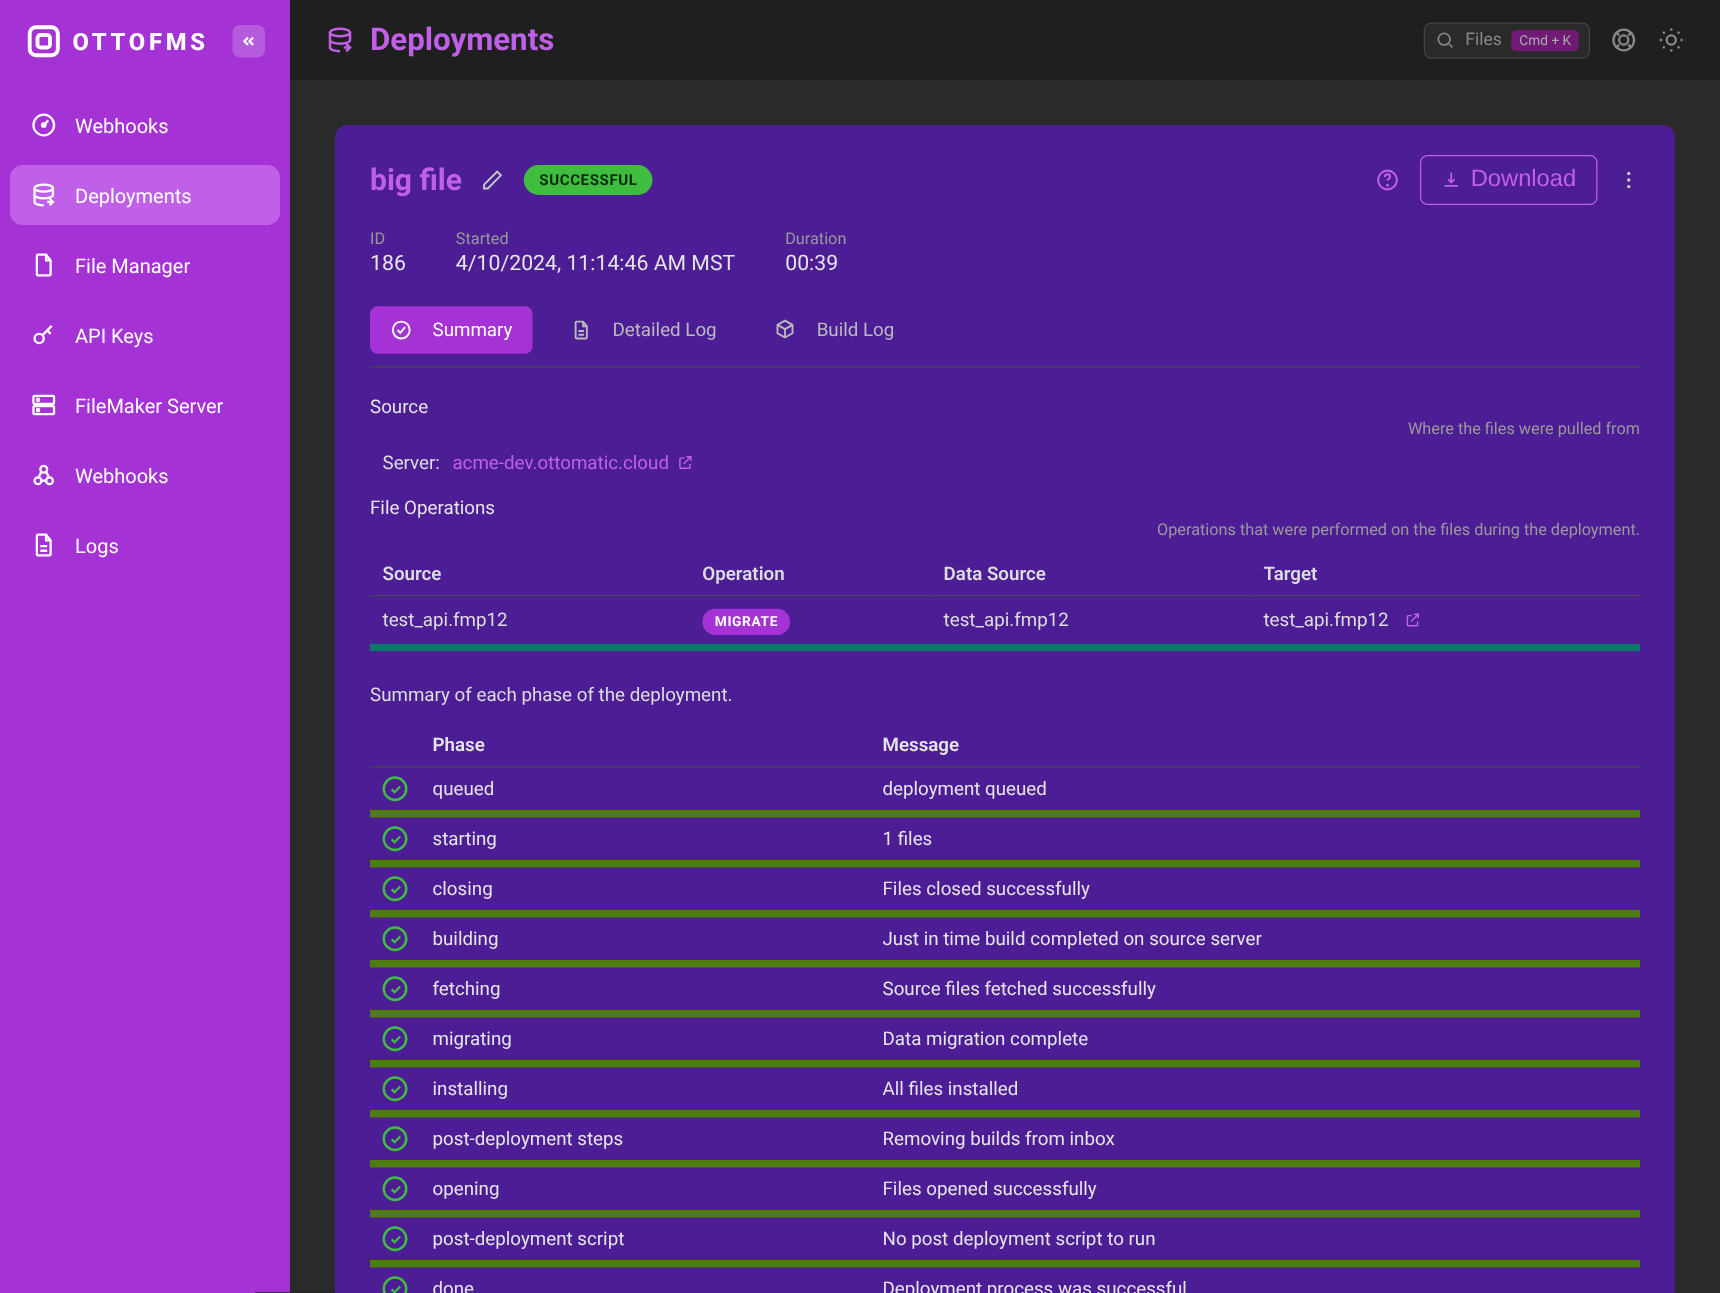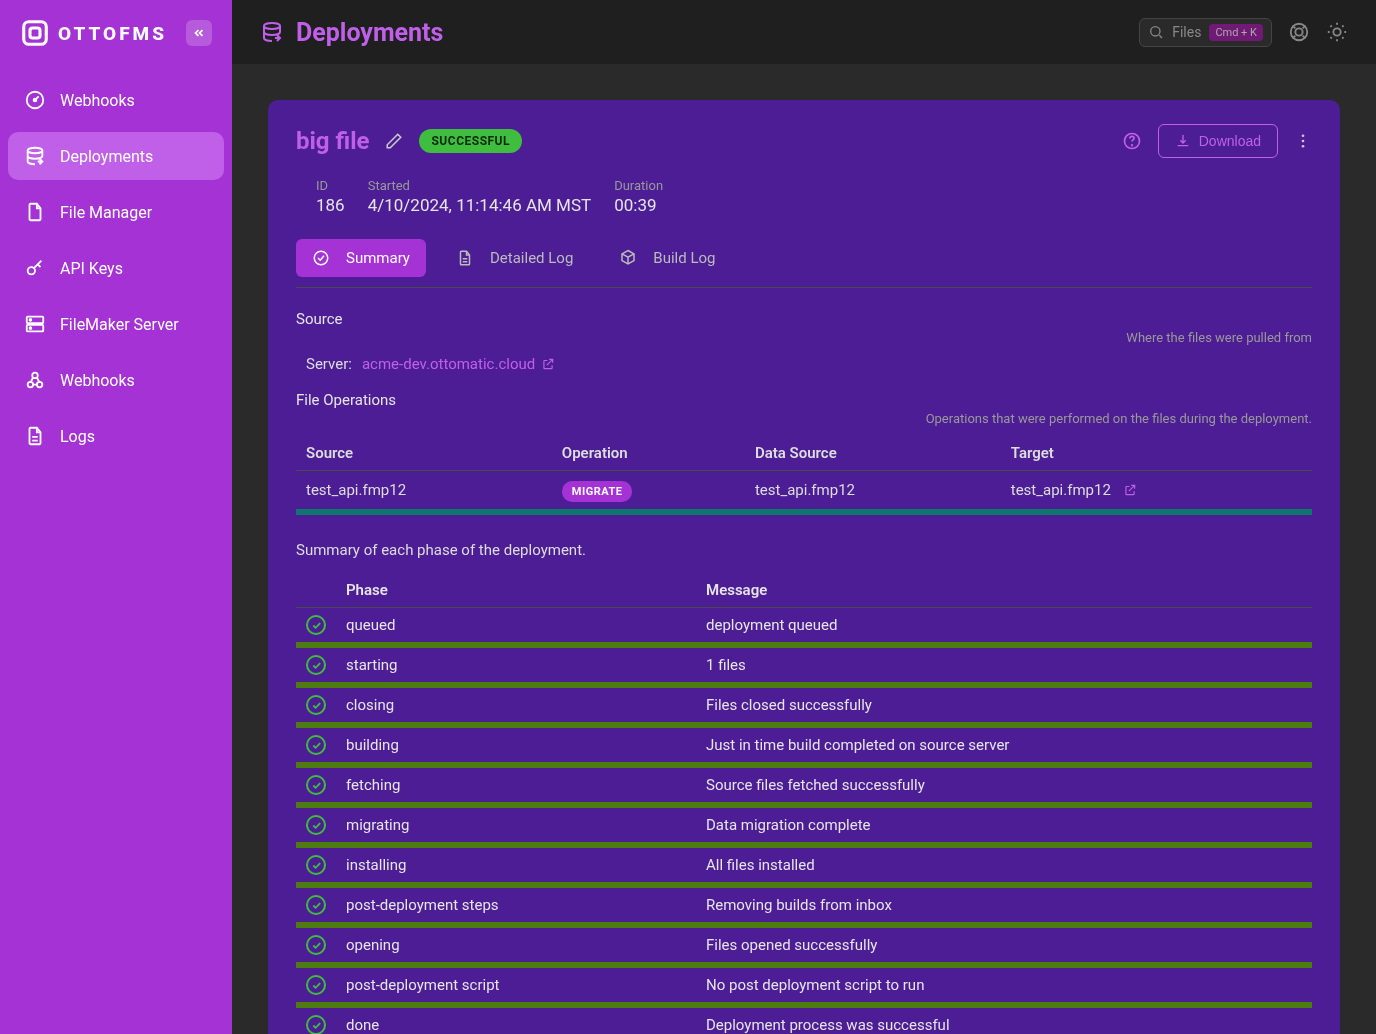--- a/index.html
+++ b/index.html
@@ -152,34 +152,33 @@
   letter-spacing: 0.5px;
 }
 .header-spacer { flex: 1; }
 .help-icon { width:20px; height:20px; color:#c060e8; cursor:pointer; }
 .download-btn {
   border: 1px solid #c060e8;
   color: #c060e8;
   background: transparent;
   padding: 8px 16px;
   border-radius: 6px;
-  font-size: 14px;
+  font-size: 19px;
   display: flex;
   align-items: center;
   gap: 8px;
   cursor: pointer;
   justify-content: flex-end;
 }
 .more-icon { width:18px; height:18px; color:#ccc; cursor:pointer; }
 
 .meta-row {
   display: flex;
-  gap: 23px;
+  gap: 40px;
   margin-bottom: 24px;
-  margin-left: 20px;
 }
 .meta-item { display: flex; flex-direction: column; gap: 2px; }
 .meta-label { font-size: 13px; color: #999; }
 .meta-value { font-size: 17px; color: #e5e5e5; }
 
 .tabs {
   display: flex;
   gap: 14px;
   border-bottom: 1px solid #4a4a4a;
   padding-bottom: 0;

